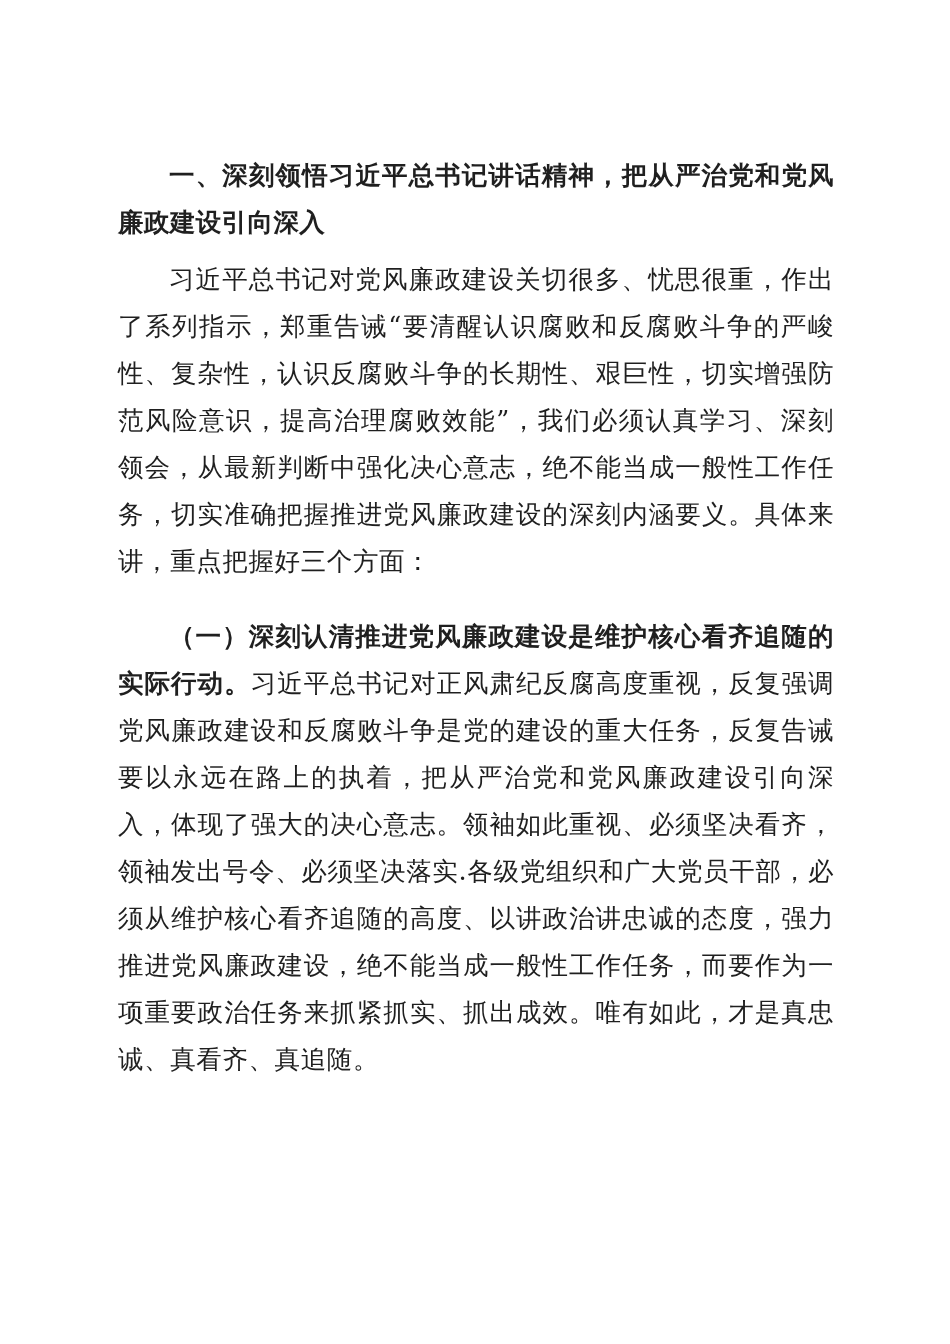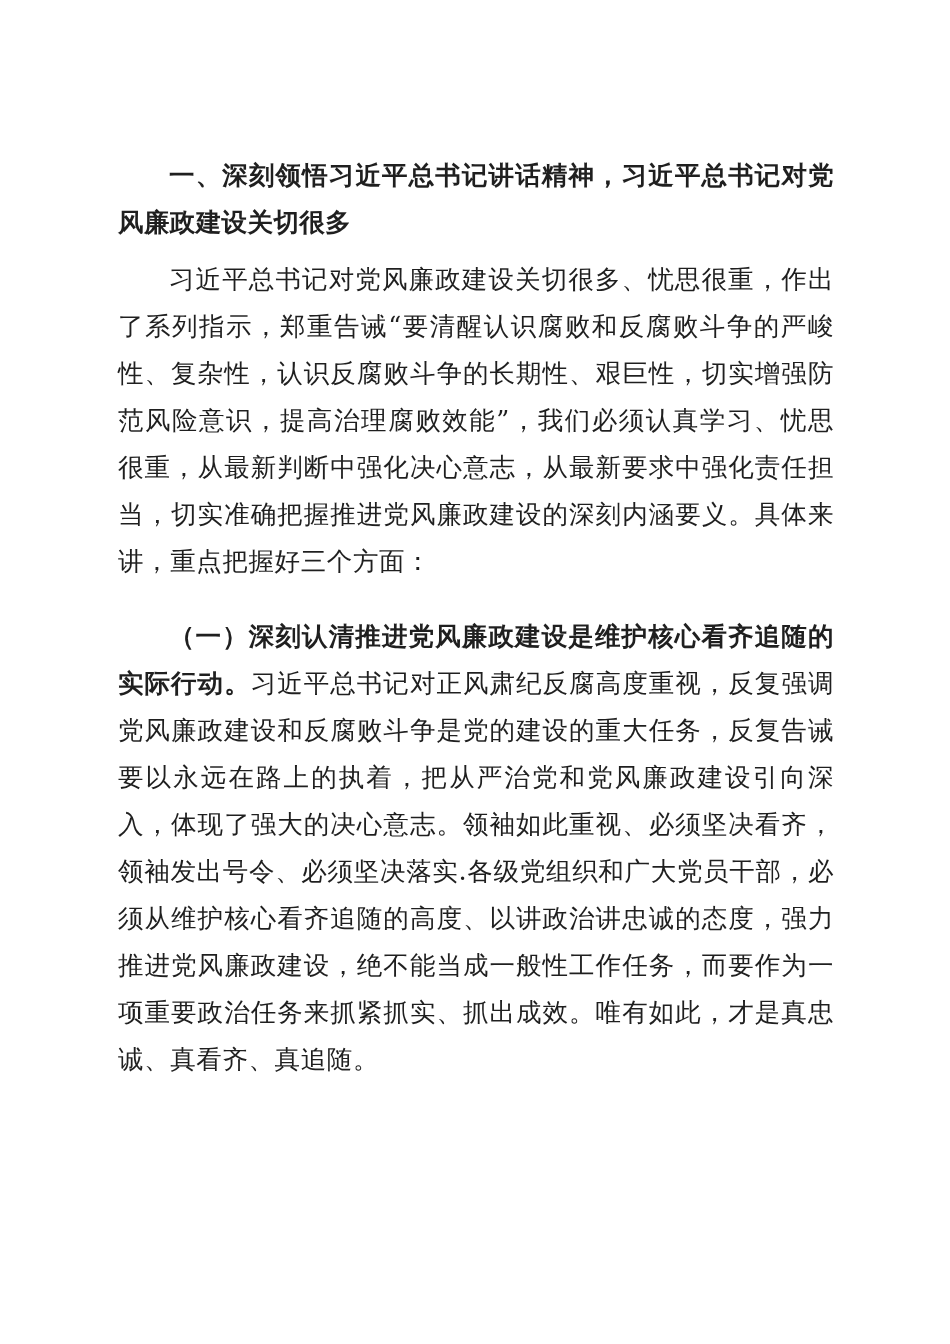--- a/index.html
+++ b/index.html
@@ -49,20 +49,20 @@
   .lead {
     font-weight: bold;
   }
 </style>
 </head>
 <body>
 
 <div class="page">
   <div class="content">
 
-    <p class="heading">一、深刻领悟习近平总书记讲话精神，习近平总书记对党风廉政建设关切很多</p>
+    <p class="heading">一、深刻领悟习近平总书记讲话精神，把从严治党和党风廉政建设引向深入</p>
 
-    <p class="body-par">习近平总书记对党风廉政建设关切很多、忧思很重，作出了系列指示，郑重告诫“要清醒认识腐败和反腐败斗争的严峻性、复杂性，认识反腐败斗争的长期性、艰巨性，切实增强防范风险意识，提高治理腐败效能”，我们必须认真学习、忧思很重，从最新判断中强化决心意志，从最新要求中强化责任担当，切实准确把握推进党风廉政建设的深刻内涵要义。具体来讲，重点把握好三个方面：</p>
+    <p class="body-par">习近平总书记对党风廉政建设关切很多、忧思很重，作出了系列指示，郑重告诫“要清醒认识腐败和反腐败斗争的严峻性、复杂性，认识反腐败斗争的长期性、艰巨性，切实增强防范风险意识，提高治理腐败效能”，我们必须认真学习、深刻领会，从最新判断中强化决心意志，绝不能当成一般性工作任务，切实准确把握推进党风廉政建设的深刻内涵要义。具体来讲，重点把握好三个方面：</p>
 
     <p class="body-par second"><span class="lead">（一）深刻认清推进党风廉政建设是维护核心看齐追随的实际行动。</span><span>习近平总书记对正风肃纪反腐高度重视，反复强调党风廉政建设和反腐败斗争是党的建设的重大任务，反复告诫要以永远在路上的执着，把从严治党和党风廉政建设引向深入，体现了强大的决心意志。领袖如此重视、必须坚决看齐，领袖发出号令、必须坚决落实.各级党组织和广大党员干部，必须从维护核心看齐追随的高度、以讲政治讲忠诚的态度，强力推进党风廉政建设，绝不能当成一般性工作任务，而要作为一项重要政治任务来抓紧抓实、抓出成效。唯有如此，才是真忠诚、真看齐、真追随。</span></p>
 
   </div>
 </div>
 
 </body></html>

